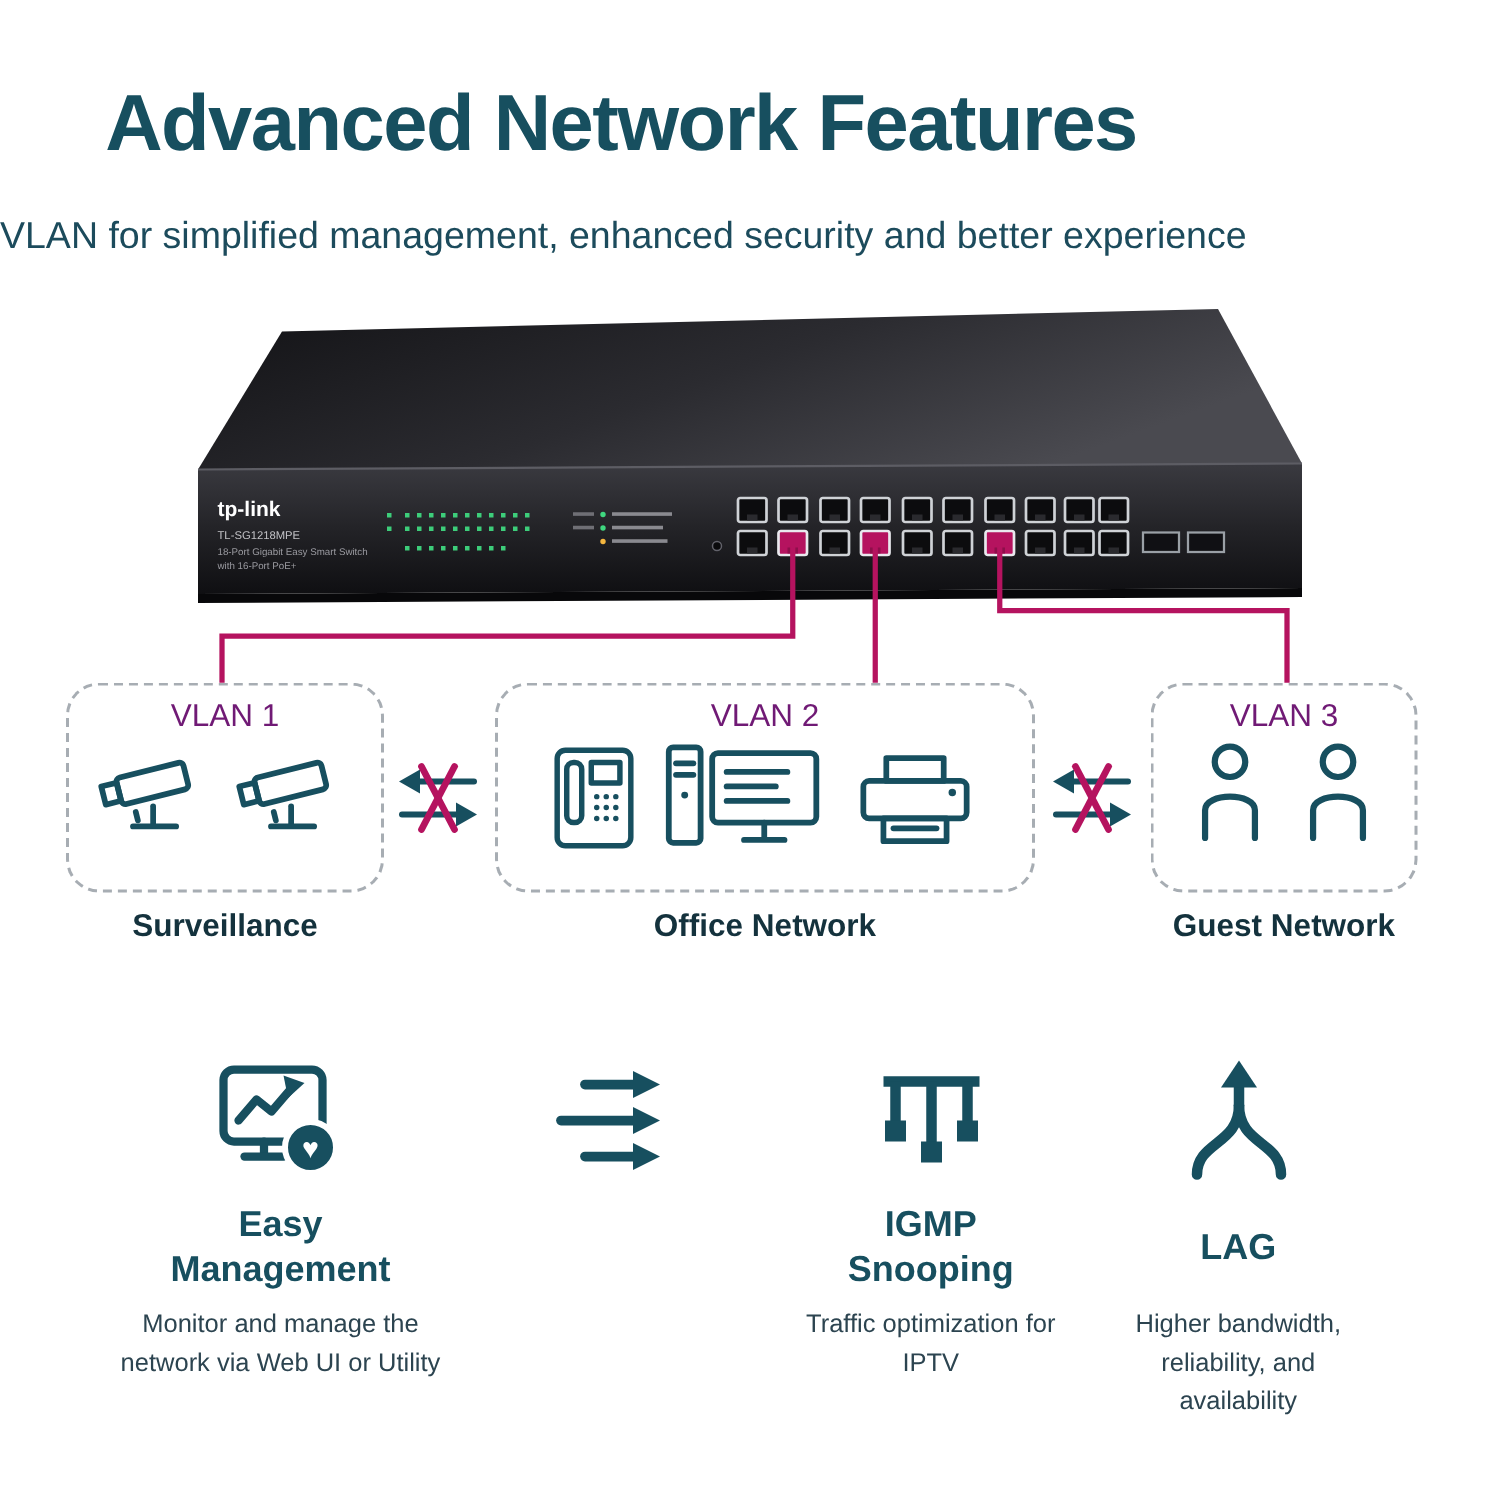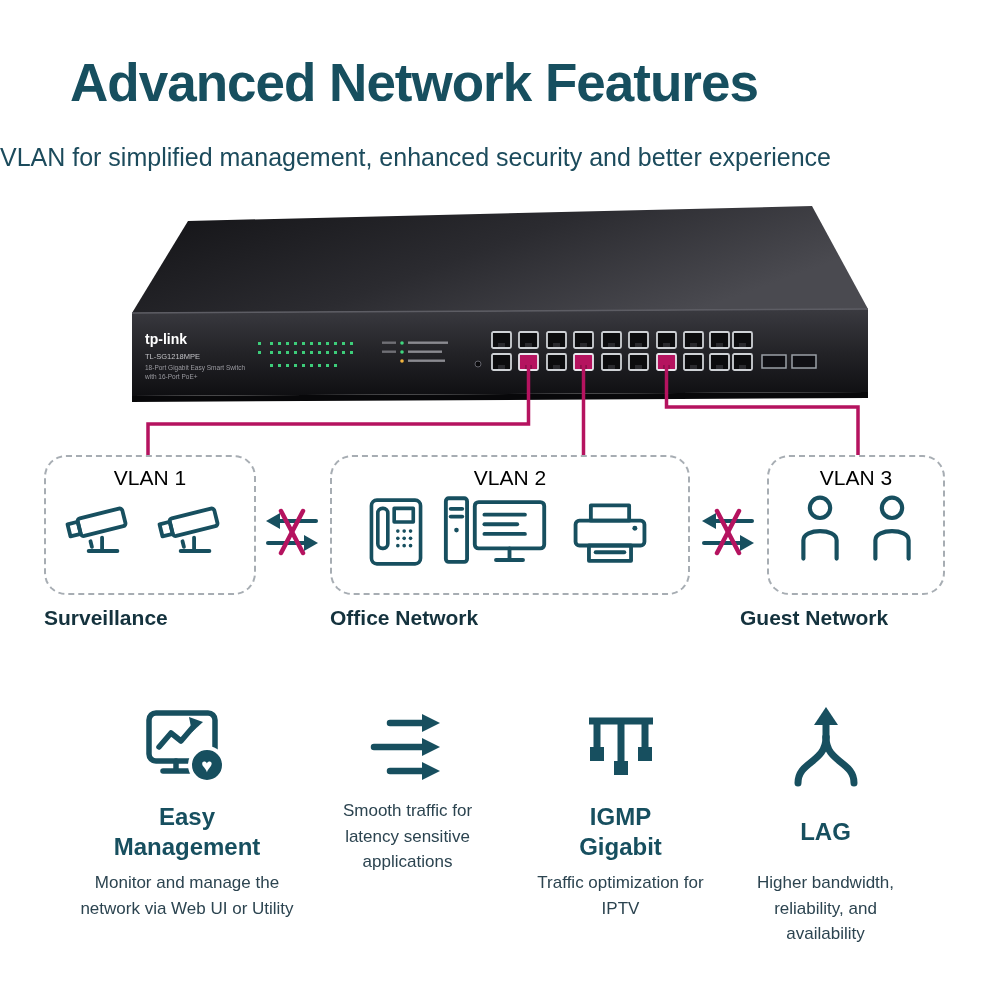--- a/index.html
+++ b/index.html
@@ -16,28 +16,28 @@
   }
 
   #switch-svg { position:absolute; left:90px; top:196px; }
   #lines-svg { position:absolute; left:0; top:0; pointer-events:none; }
   svg text { font-family:"Liberation Sans", sans-serif; }
 
   .vlan-box {
     position:absolute; top:455px; height:140px; background:#fff;
     border:2px dashed #a7adb3; border-radius:22px; text-align:center;
   }
-  .vlan-label { margin-top:9px; font-size:21px; font-weight:500; color:#000000; }
+  .vlan-label { margin-top:9px; font-size:21px; font-weight:500; color:#701a75; }
   .vlan-icons { display:flex; justify-content:center; align-items:flex-end; margin-top:4px; }
   #vlan-box-1 { left:44px;  width:212px; }
   #vlan-box-2 { left:330px; width:360px; }
   #vlan-box-3 { left:767px; width:178px; }
 
   .vlan-caption {
-    position:absolute; top:606px; 
+    position:absolute; top:606px; text-align:center;
     font-size:21px; font-weight:bold; color:#14323d;
   }
   #caption-1 { left:44px;  width:212px; }
   #caption-2 { left:330px; width:360px; }
   #caption-3 { left:740px; width:232px; }
 
   .no-access { position:absolute; top:506px; }
   #no-access-1 { left:260px; }
   #no-access-2 { left:696px; }
 
@@ -337,38 +337,37 @@
         <g class="tealstroke" stroke-width="6.5">
           <line x1="30" y1="18" x2="62" y2="18"></line>
           <line x1="14" y1="42" x2="62" y2="42"></line>
           <line x1="30" y1="66" x2="62" y2="66"></line>
         </g>
         <polygon points="62,9 80,18 62,27" class="tealfill"></polygon>
         <polygon points="62,33 80,42 62,51" class="tealfill"></polygon>
         <polygon points="62,57 80,66 62,75" class="tealfill"></polygon>
       </svg>
     </div>
-    <div class="feature-desc">Smooth traffic for latency sensitive applications</div>
   </div>
 
   <div class="feature" id="feature-3">
     <div class="feature-icon-wrap">
       <svg width="96" height="84" viewBox="0 0 96 84">
         <g stroke="#174f5f" stroke-width="7" fill="none">
           <line x1="16" y1="16" x2="80" y2="16"></line>
           <line x1="24" y1="16" x2="24" y2="44"></line>
           <line x1="72" y1="16" x2="72" y2="44"></line>
           <line x1="48" y1="16" x2="48" y2="58"></line>
         </g>
         <rect x="17" y="42" width="14" height="14" class="tealfill"></rect>
         <rect x="65" y="42" width="14" height="14" class="tealfill"></rect>
         <rect x="41" y="56" width="14" height="14" class="tealfill"></rect>
       </svg>
     </div>
-    <div class="feature-title">IGMP Gigabit</div>
+    <div class="feature-title">IGMP Snooping</div>
     <div class="feature-desc">Traffic optimization for IPTV</div>
   </div>
 
   <div class="feature" id="feature-4">
     <div class="feature-icon-wrap">
       <svg width="96" height="84" viewBox="0 0 96 84">
         <g class="tealstroke" stroke-width="7">
           <path d="M20,78 C20,56 48,58 48,32"></path>
           <path d="M76,78 C76,56 48,58 48,32"></path>
           <line x1="48" y1="32" x2="48" y2="18"></line>

